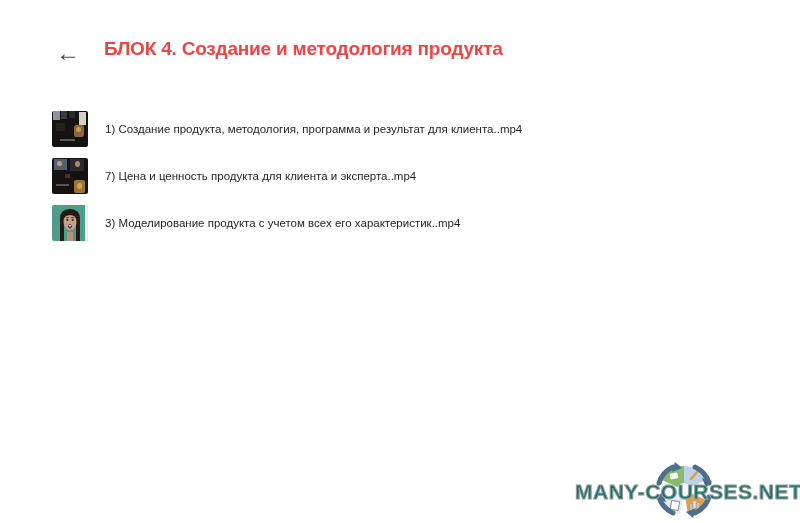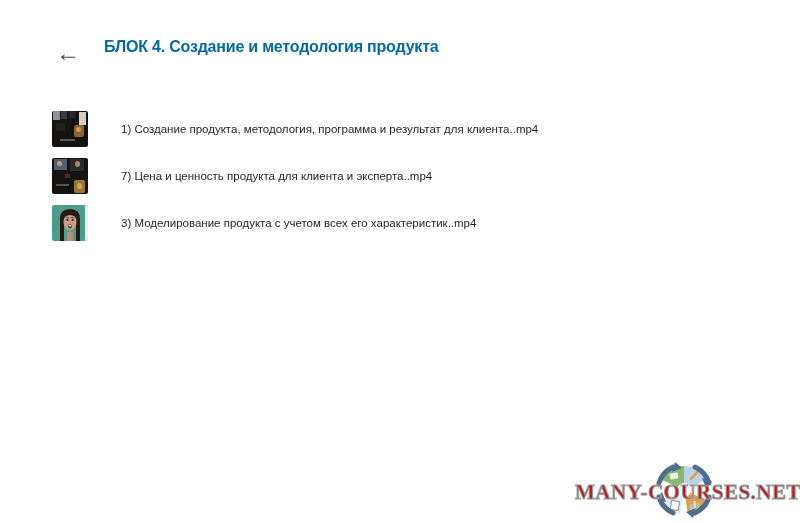--- a/index.html
+++ b/index.html
@@ -14,23 +14,23 @@
   
   .back-btn {
     position:absolute; left:54px; top:41px;
     width:28px; height:26px;
     font-size:24px; line-height:24px;
     color:#454545; text-align:center;
     cursor:pointer; user-select:none;
   }
   .page-title {
     position:absolute; left:104px; top:38px;
-    font-size:16px; font-weight:700;
+    font-size:19px; font-weight:700;
     letter-spacing:-0.2px;
-    color:#0369a1;
+    color:#ef4444;
     white-space:nowrap;
   }
 
   
   .file-list { position:absolute; left:52px; top:111px; }
   .file-row {
     display:flex; align-items:center;
     margin-bottom:11px; cursor:pointer;
   }
   .thumb {
@@ -54,38 +54,38 @@
   .t2a { left:2px;  top:1px;  width:13px; height:11px; background:#55606e; }
   .t2b { left:5px;  top:3px;  width:5px;  height:5px;  background:#c49a82; border-radius:50%; }
   .t2c { left:18px; top:1px;  width:14px; height:12px; background:#2b2a31; }
   .t2d { left:23px; top:3px;  width:5px;  height:6px;  background:#b08562; border-radius:50%; }
   .t2e { left:13px; top:16px; width:5px;  height:4px;  background:#59282a; }
   .t2f { left:22px; top:22px; width:11px; height:13px; background:#9a7433; border-radius:2px; }
   .t2g { left:25px; top:25px; width:5px;  height:6px;  background:#d1a650; border-radius:50%; }
   .t2h { left:4px;  top:26px; width:13px; height:2px;  background:#6f6f6f; opacity:.7; }
 
   .file-label {
-    margin-left:33px;
+    margin-left:17px;
     font-size:11.5px; color:#1f1f1f;
     white-space:nowrap;
   }
 
   
   .watermark {
     position:absolute; right:3px; bottom:0;
     width:222px; height:65px;
     pointer-events:none;
   }
   .globe { position:absolute; left:78px; top:1px; width:62px; height:62px; }
   .wm-text {
     position:absolute; left:0; top:22px; width:100%;
     text-align:center;
-    font-family:Liberation Serif, serif;
+    font-family:Liberation Sans, sans-serif;
     font-size:21px; font-weight:700; letter-spacing:0.5px;
-    color:#b91c1c;
+    color:#0f766e;
     -webkit-text-stroke:1px #9b9b9b;
     text-shadow:0 0 1px #a8a8a8;
     white-space:nowrap;
   }
 </style>
 </head>
 <body>
 
 <div class="back-btn">←</div>
 <h1 class="page-title">БЛОК 4. Создание и методология продукта</h1>

